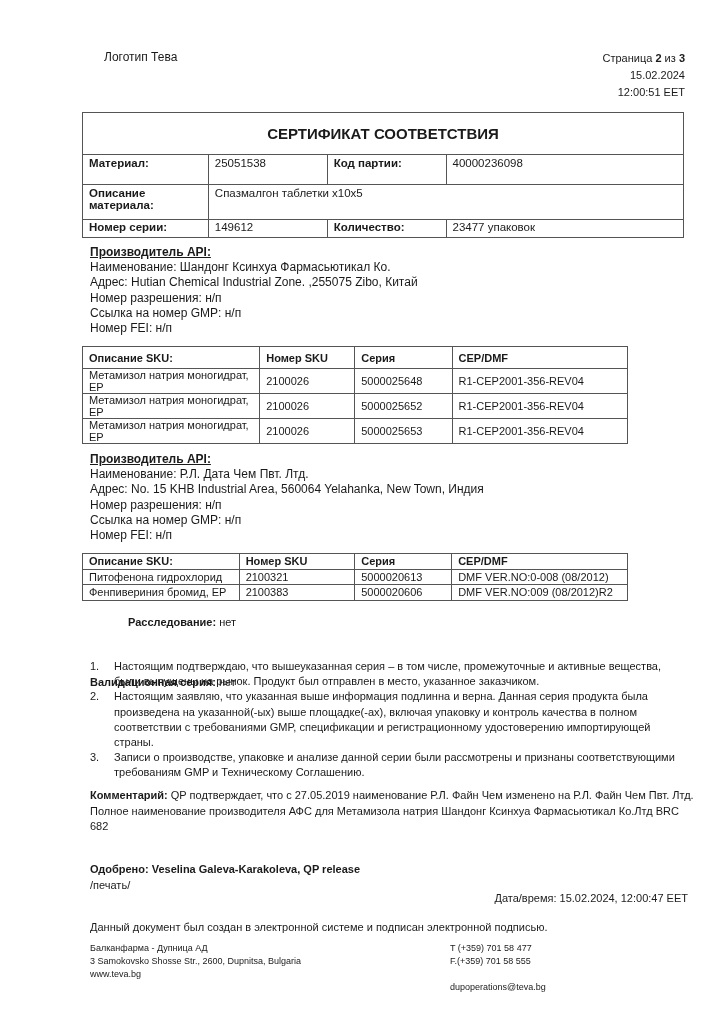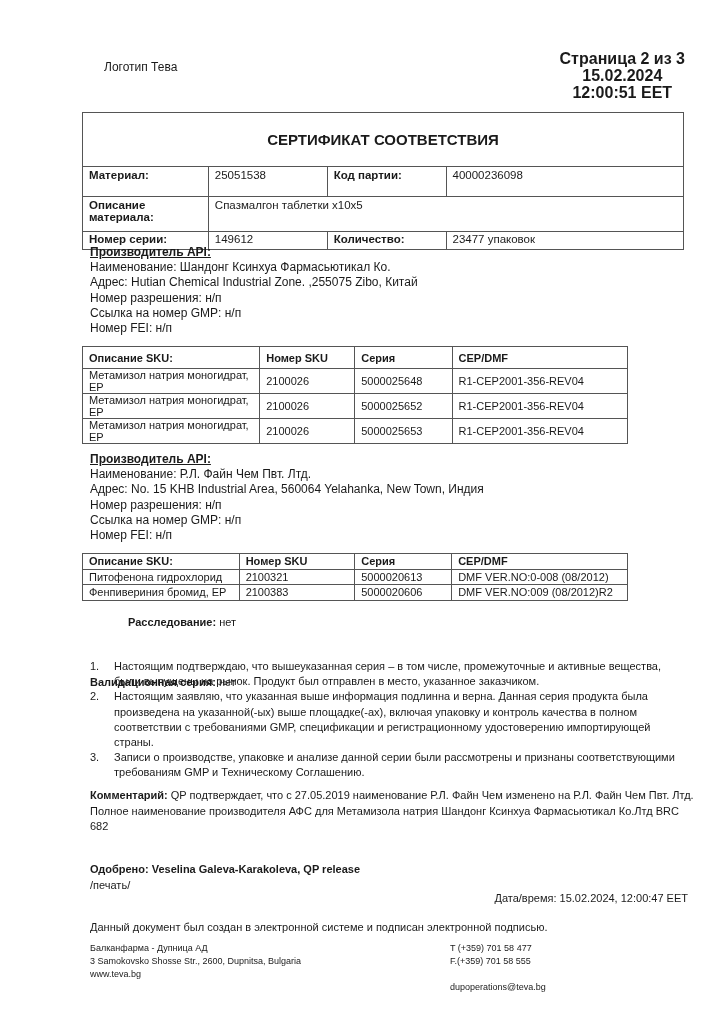--- a/index.html
+++ b/index.html
@@ -3,29 +3,29 @@
 <meta charset="utf-8">
 <style>
   * { box-sizing: border-box; margin: 0; padding: 0; }
   html, body { width: 725px; height: 1024px; background: #ffffff; overflow: hidden; }
   body { position: relative; font-family: "Liberation Sans", sans-serif; color: #1a1a1a; font-size: 11px; }
   .abs { position: absolute; }
   .b { font-weight: bold; }
   .u { text-decoration: underline; }
 
   
-  #logo { left: 104px; top: 60px; font-size: 12px; }
-  #page-info { right: 40px; top: 50px; text-align: center; font-size: 16px; line-height: 17px; font-weight: bold; }
+  #logo { left: 104px; top: 50px; font-size: 12px; }
+  #page-info { right: 40px; top: 50px; text-align: right; font-size: 11px; line-height: 17px; }
 
   
   table { border-collapse: collapse; position: absolute; }
   td, th { border: 1px solid #555; text-align: left; vertical-align: top; font-weight: normal; }
   #cert { left: 82px; top: 112px; width: 602px; font-size: 11.5px; }
   #cert td { padding: 2px 6px; }
-  #cert .title { text-align: center; font-weight: bold; font-size: 15px; padding: 18px 0; height: 21px; vertical-align: middle; }
+  #cert .title { text-align: center; font-weight: bold; font-size: 15px; padding: 12px 0; height: 21px; vertical-align: middle; }
   #cert .r1 td { height: 30px; }
   #cert .r2 td { height: 35px; }
   #cert .r3 td { height: 18px; padding-top: 1px; }
 
   
   .mfr { left: 90px; line-height: 15.2px; font-size: 12px; }
   #mfr1 { top: 245px; }
   #mfr2 { top: 452px; }
 
   
@@ -132,21 +132,21 @@
     <td>Метамизол натрия моногидрат, EP</td>
     <td>2100026</td>
     <td>5000025653</td>
     <td>R1-CEP2001-356-REV04</td>
   </tr>
 </tbody>
   </table>
 
 <div id="mfr2" class="abs mfr">
   <div class="b u">Производитель API:</div>
-  <div>Наименование: Р.Л. Файн Чем Пвт. Лтд.</div>
+  <div>Наименование: Р.Л. Дата Чем Пвт. Лтд.</div>
   <div>Адрес: No. 15 KHB Industrial Area, 560064 Yelahanka, New Town, Индия</div>
   <div>Номер разрешения: н/п</div>
   <div>Ссылка на номер GMP: н/п</div>
   <div>Номер FEI: н/п</div>
 </div>
 
 <table id="sku2" class="sku" style="top:553px;">
   <colgroup>
       <col style="width:172px">
       <col style="width:129px">

